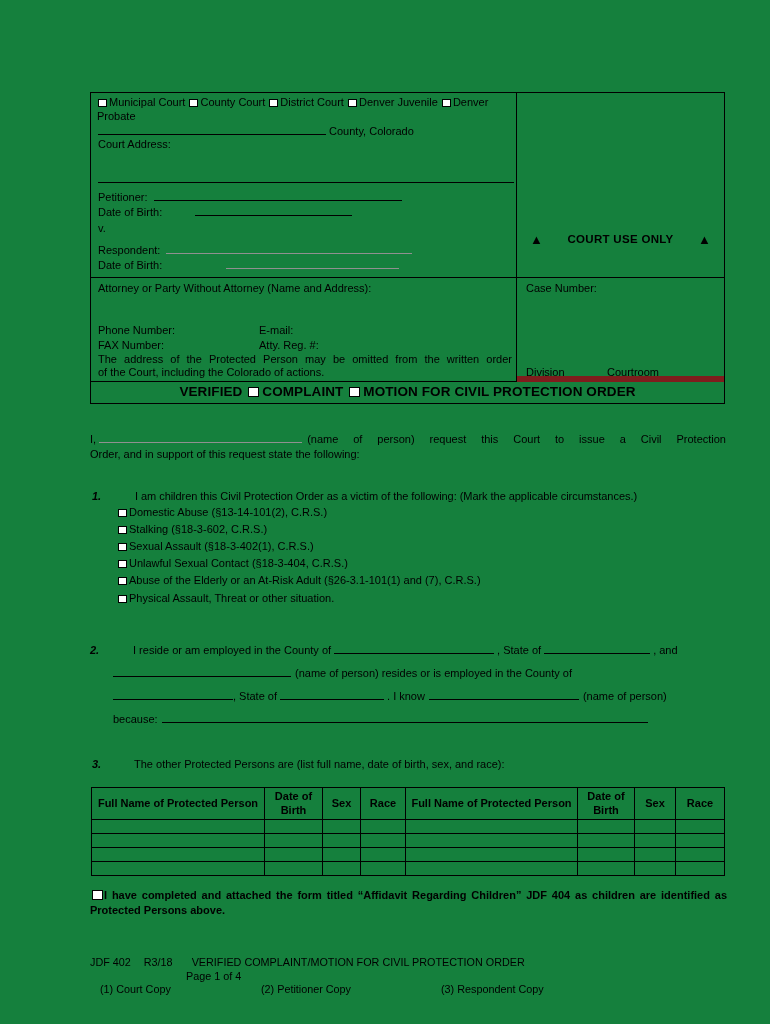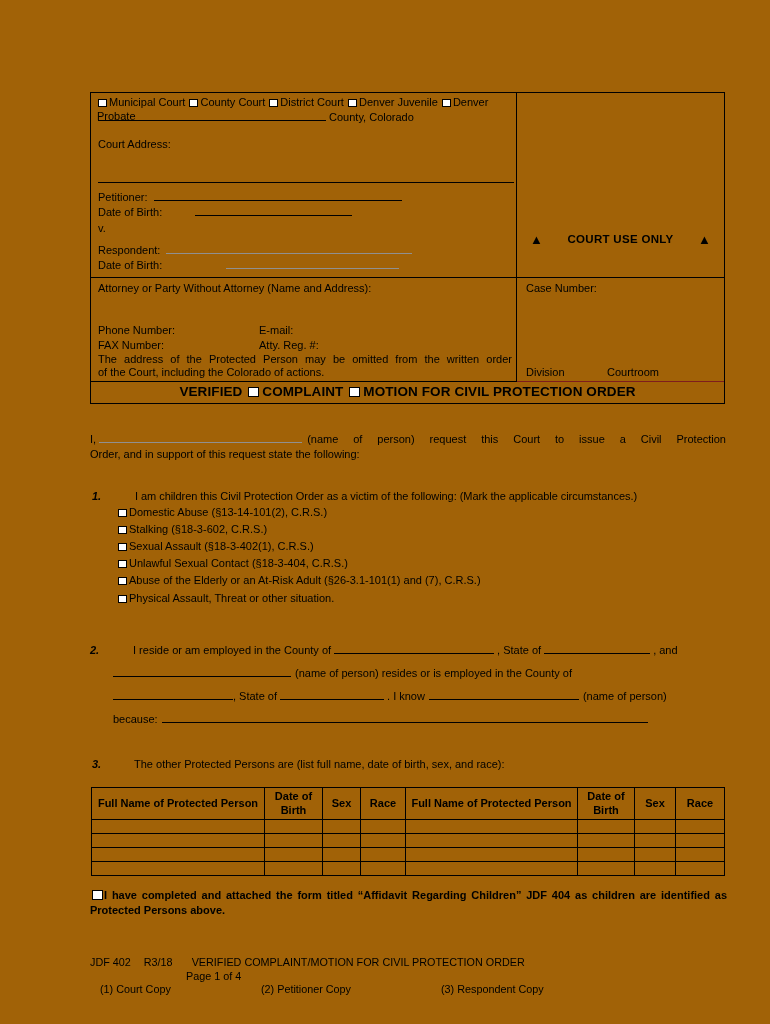--- a/index.html
+++ b/index.html
@@ -1,45 +1,45 @@
 <!DOCTYPE html>
 <html><head>
 <meta charset="utf-8">
 <style>
   * { box-sizing: border-box; margin: 0; padding: 0; }
   html, body { background: #ffffff; }
   body { font-family: "Liberation Sans", "DejaVu Sans", sans-serif; color: #000; }
-  .page { position: relative; width: 770px; height: 1024px; background: #a16207; overflow: hidden;
+  .page { position: relative; width: 770px; height: 1024px; background: #15803d; overflow: hidden;
           font-size: 11px; line-height: 13.5px; }
 
   
   .cb { display: inline-block; width: 9px; height: 8px; border: 1.5px solid #000;
         margin: 0 2px 0 1px; vertical-align: -1px; background: #fff; }
   .cb-lg { width: 11px; height: 10px; border-width: 1.7px; vertical-align: -1px; margin: 0 3px 0 2px; }
 
   
   .uline { display: inline-block; height: 12px; border-bottom: 1.1px solid #000; }
   .uline.gray { border-bottom-color: #909090; }
 
   
   .hdr-box { position: absolute; left: 90px; top: 92px; width: 635px; height: 312px; border: 1.3px solid #000; }
   .cell { position: absolute; }
   .cell-caption-left  { left: 0; top: 0; width: 426px; height: 185px; border-right: 1px solid #000; border-bottom: 1px solid #000; padding: 3px 6px; }
   .cell-caption-right { left: 426px; top: 0; right: 0; height: 185px; border-bottom: 1px solid #000; }
   .cell-att  { left: 0; top: 185px; width: 426px; height: 104px; border-right: 1px solid #000; border-bottom: 1px solid #000; }
-  .cell-case { left: 426px; top: 185px; right: 0; height: 104px; border-bottom: 1px solid #7f1d1d; }
+  .cell-case { left: 426px; top: 185px; right: 0; height: 104px; border-bottom: 6px solid #7f1d1d; }
   .cell-title { left: 0; top: 289px; right: 0; height: 20px; text-align: center; font-weight: bold;
                 font-size: 13.5px; line-height: 20px; letter-spacing: 0.1px; }
 
   .row-abs { position: absolute; left: 7px; right: 6px; }
   .courts-line { position: absolute; left: 6px; top: 3px; width: 416px; }
   .courts-line .ct-label { white-space: nowrap; }
   .courts-line .ct-label.wrapok { white-space: normal; }
 
-  .county-row  { top: 16px; }
+  .county-row  { top: 30px; }
   .addr-row    { top: 45px; }
   .addr-line   { position: absolute; left: 7px; top: 89px; width: 416px; border-bottom: 1.1px solid #000; height: 1px; }
   .pet-row     { top: 96px; }
   .petdob-row  { top: 111px; }
   .v-row       { top: 129px; }
   .resp-row    { top: 149px; }
   .respdob-row { top: 164px; }
 
   .court-use-row { position: absolute; left: 0; right: 0; top: 140px; display: flex;
                    justify-content: space-between; align-items: center; padding: 0 13px; }

